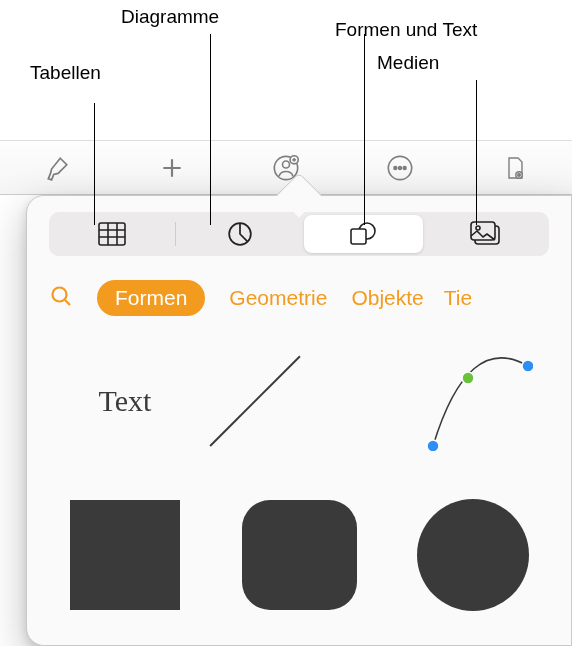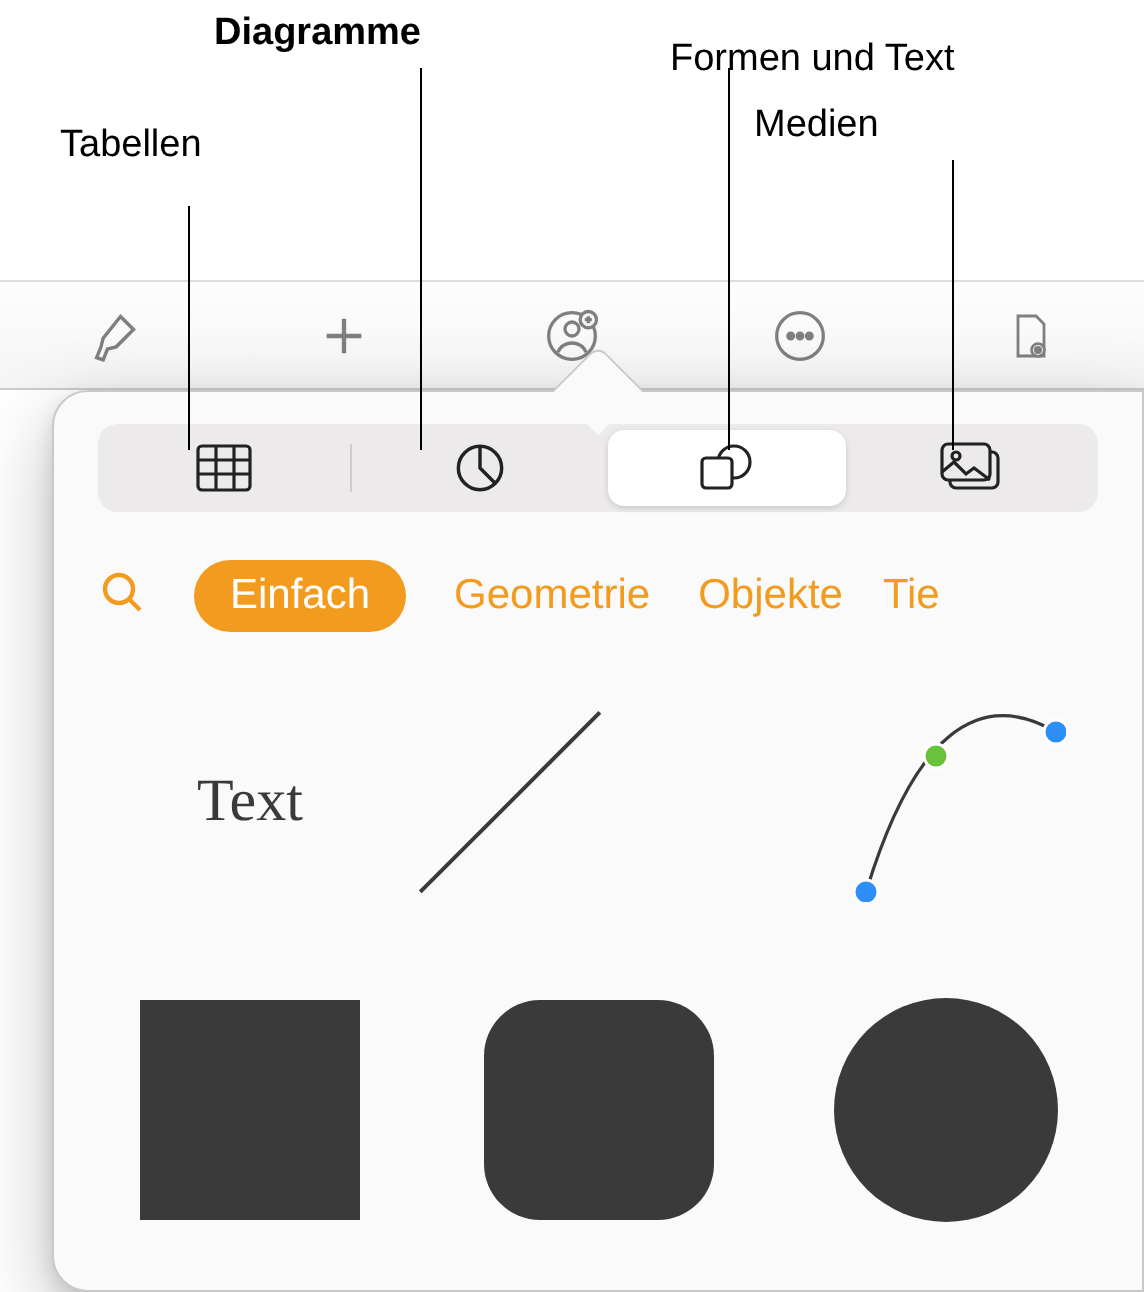--- a/index.html
+++ b/index.html
@@ -197,21 +197,21 @@
       height: 100px;
     }
   </style>
 </head>
 <body>
 
 <div class="callouts">
   <div class="callout-label" style="left:2px; top:62px;margin-left:28px;">Tabellen</div>
   <div class="callout-line" style="left:94px; top:103px; width:1px; height:122px;"></div>
 
-  <div class="callout-label" style="left:107px; top:6px;font-weight:bold;">Diagramme</div>
+  <div class="callout-label" style="left:121px; top:6px;">Diagramme</div>
   <div class="callout-line" style="left:210px; top:34px; width:1px; height:191px;"></div>
 
   <div class="callout-label" style="left:335px; top:19px;">Formen und Text</div>
   <div class="callout-line" style="left:364px; top:34px; width:1px; height:191px;"></div>
 
   <div class="callout-label" style="left:377px; top:52px;">Medien</div>
   <div class="callout-line" style="left:476px; top:80px; width:1px; height:145px;"></div>
 </div>
 
 <div class="toolbar">
@@ -285,21 +285,21 @@
     </div>
   </div>
 
   <div class="cat-row">
     <span class="search-icon">
       <svg width="24" height="24" viewBox="0 0 24 24" fill="none" stroke="currentColor" stroke-width="2.2">
         <circle cx="10.5" cy="10.5" r="7"></circle>
         <path d="M16 16l5 5"></path>
       </svg>
     </span>
-    <span class="pill">Einfach</span>
+    <span class="pill">Formen</span>
     <span class="cat-link">Geometrie</span>
     <span class="cat-link">Objekte</span>
     <span class="cat-link" style="margin-left:-4px;text-align:center;">Tie</span>
   </div>
 
   <div class="shapes-grid">
     <div class="shape-cell">
       <span class="text-shape">Text</span>
     </div>
     <div class="shape-cell">

